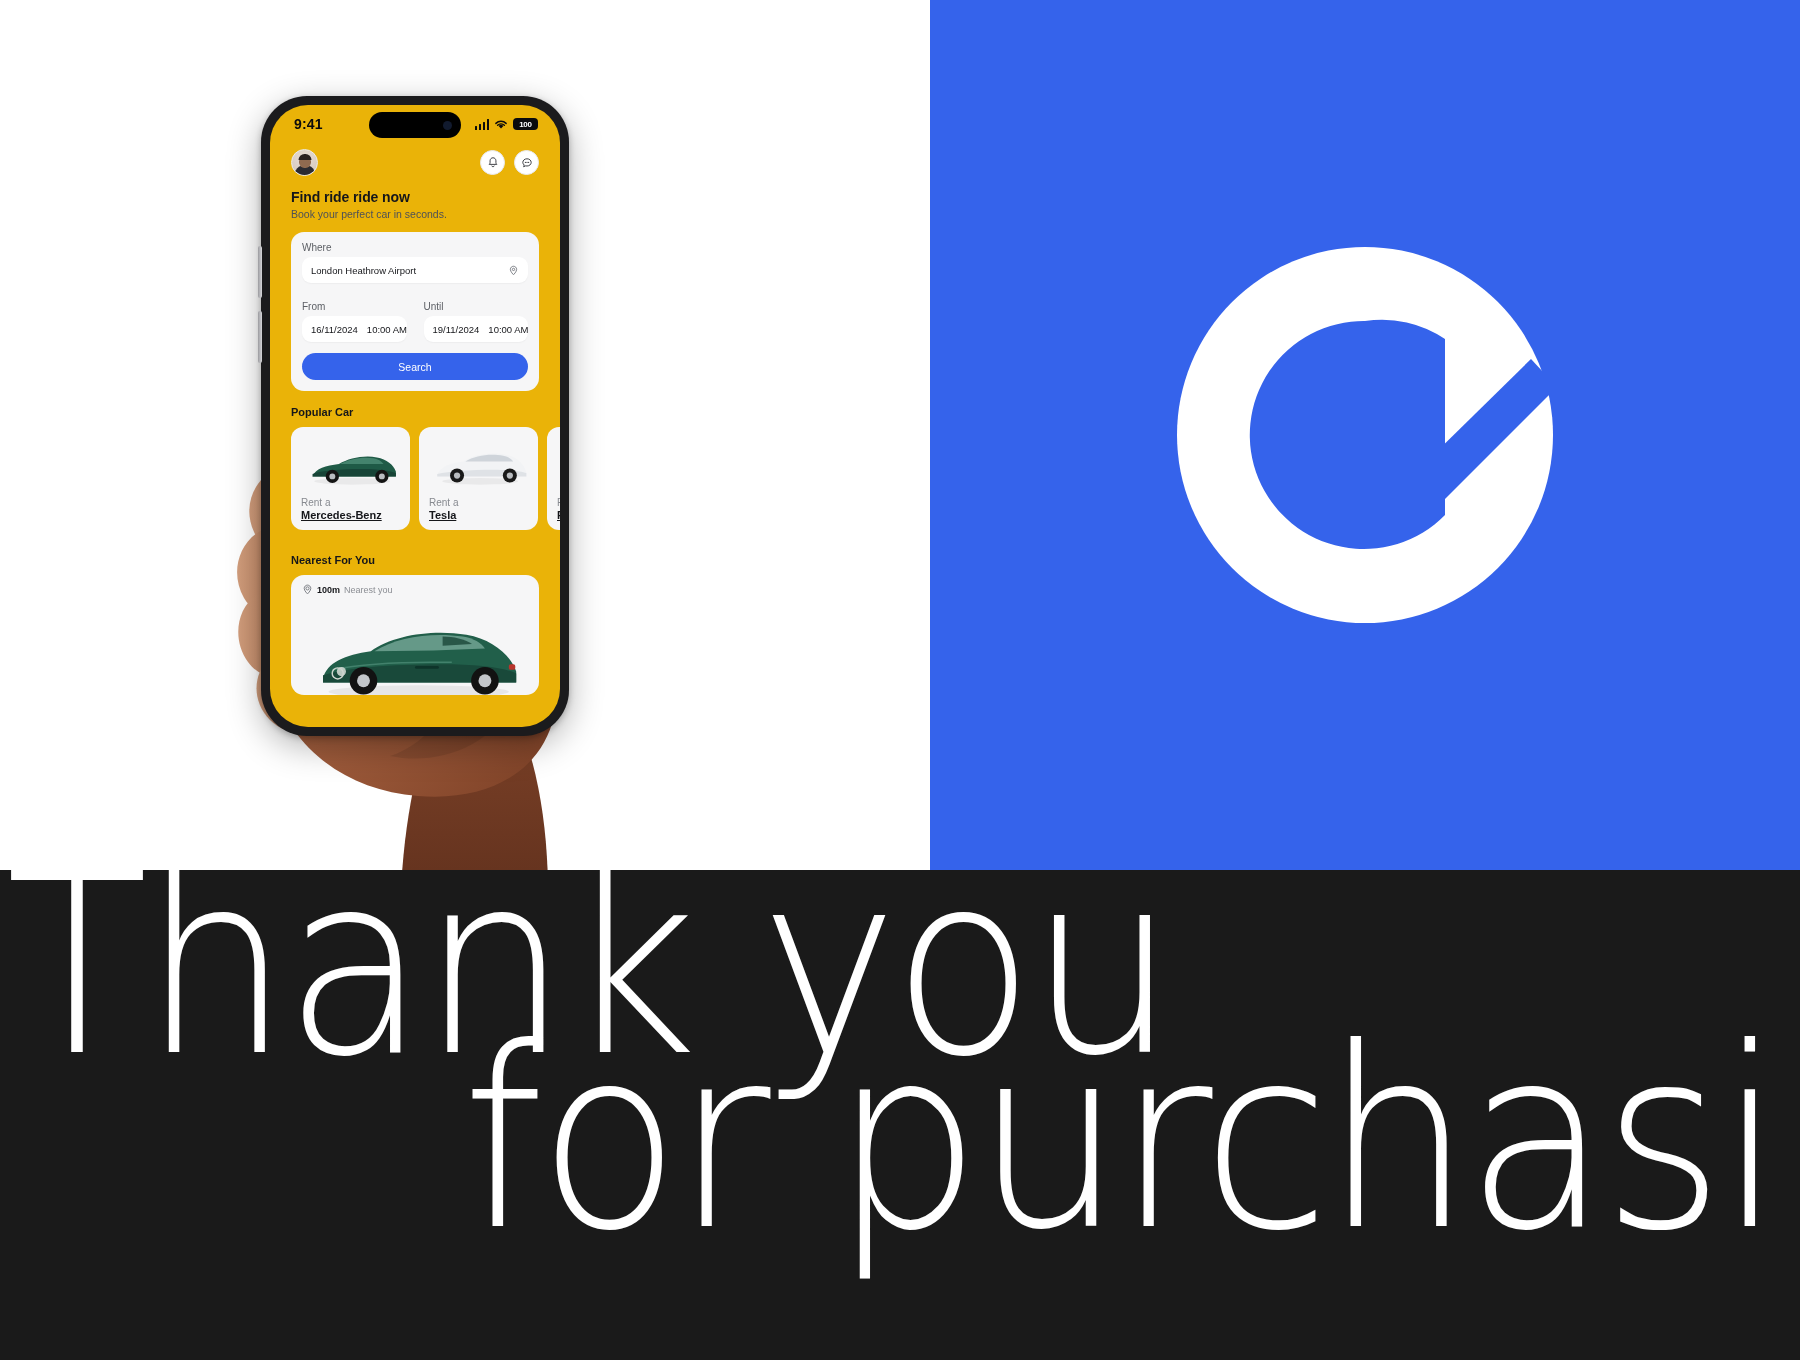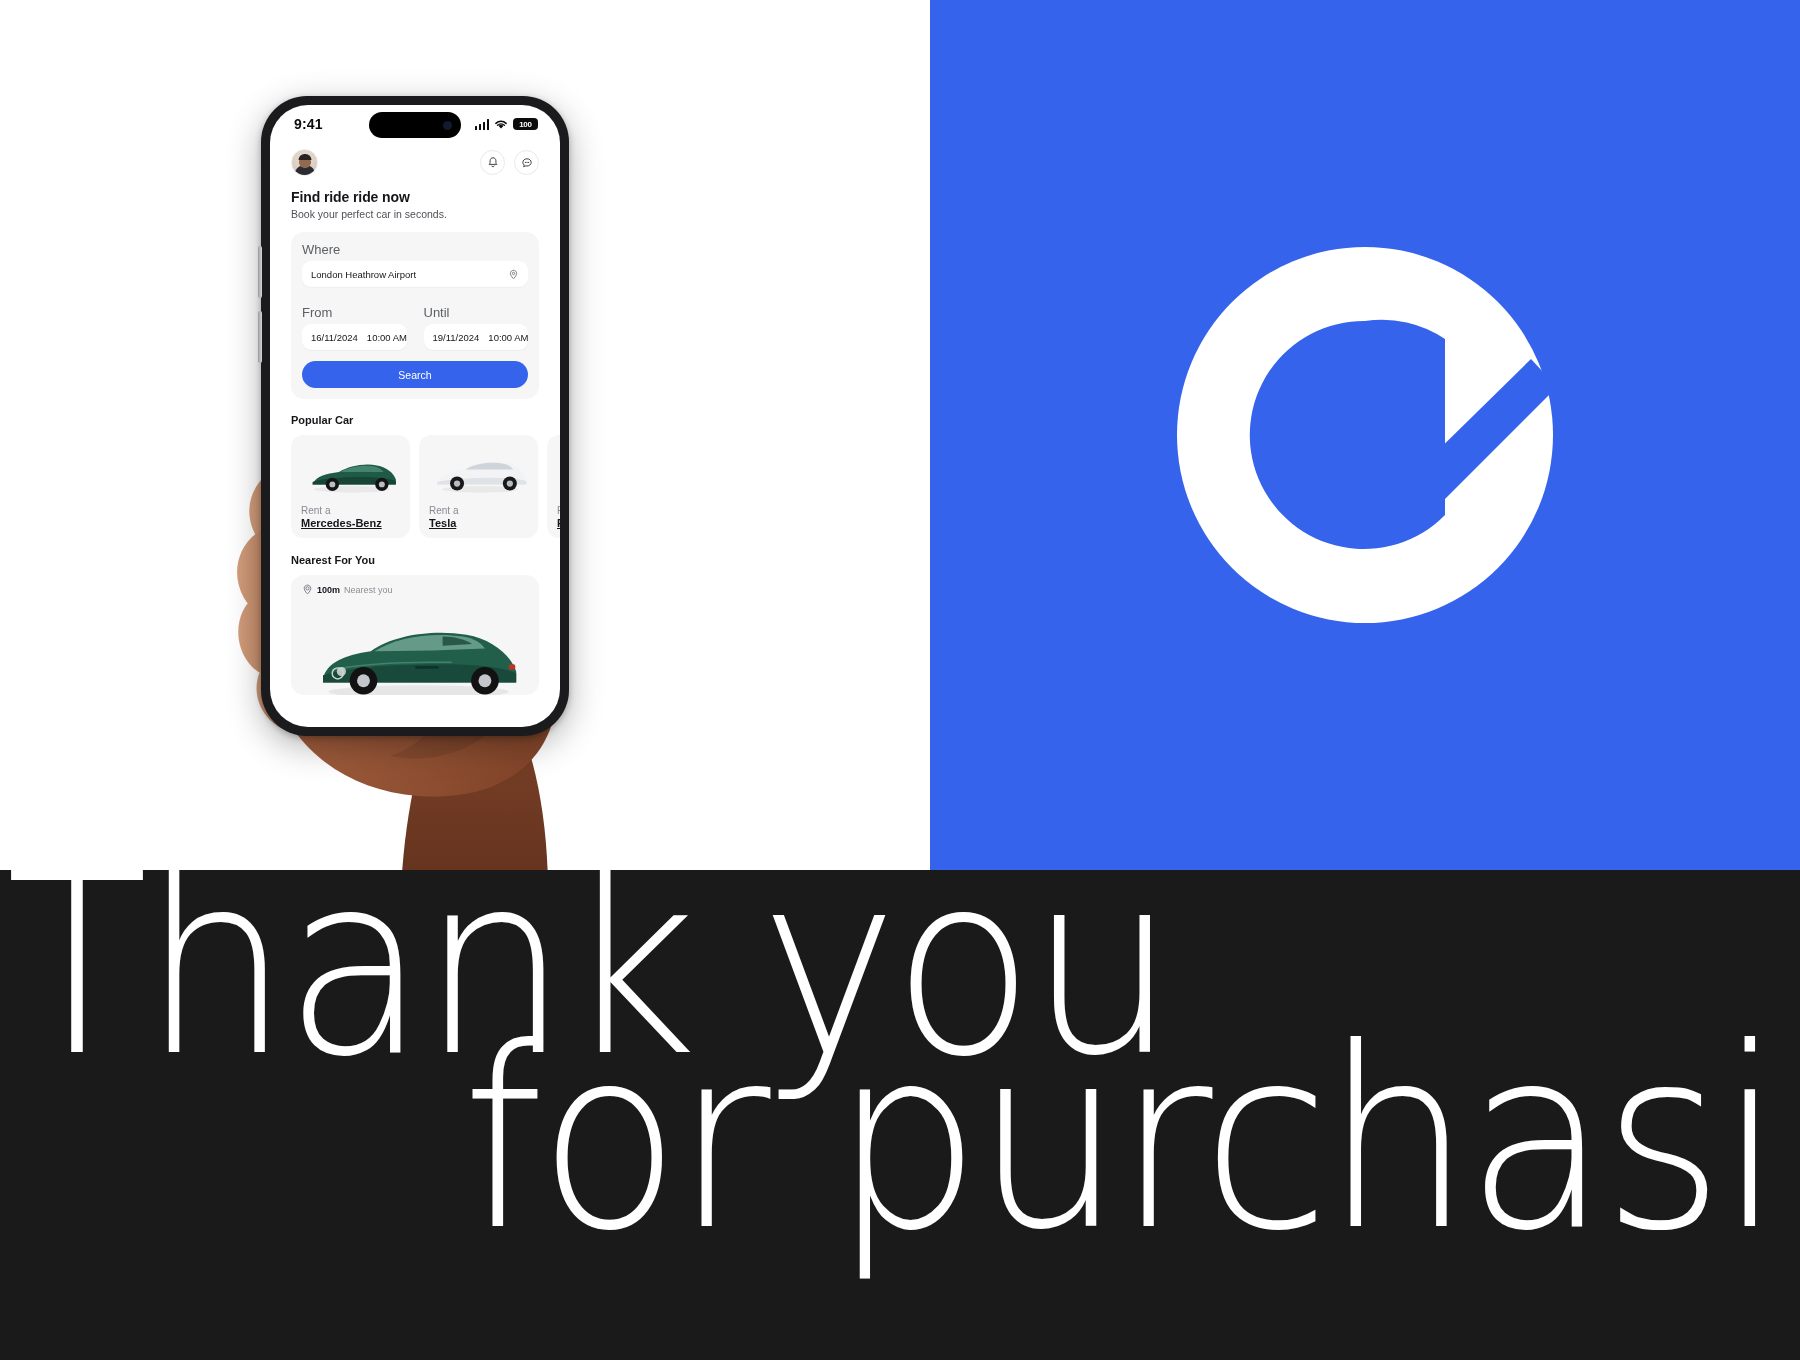--- a/index.html
+++ b/index.html
@@ -46,21 +46,21 @@
   #phone-rail-l {
     position:absolute; left:-3px; top:150px; width:4px; height:52px;
     background:linear-gradient(90deg,#9a9a9e,#d7d7db); border-radius:2px;
   }
   #phone-rail-l2 {
     position:absolute; left:-3px; top:215px; width:4px; height:52px;
     background:linear-gradient(90deg,#9a9a9e,#d7d7db); border-radius:2px;
   }
   #phone-screen {
     width:100%; height:100%;
-    background:#ffffff;
+    background:#eab308;
     border-radius:38px;
     overflow:hidden;
     position:relative;
   }
 
   
   .status-bar {
     height:38px; display:flex; align-items:center;
     justify-content:space-between; padding:0 22px 0 24px;
     position:relative;
@@ -116,21 +116,21 @@
   
   .sec { padding:0 21px; }
   .app-title { font-size:14px; font-weight:bold; color:#15161a; margin-top:13px; letter-spacing:-.1px;}
   .app-sub { font-size:10.5px; color:#4e5157; margin-top:3px; }
 
   
   .search-card {
     margin:12px 21px 0 21px; background:#f6f6f7;
     border-radius:13px; padding:10px 11px 11px 11px;
   }
-  .field-label { font-size:13px; color:#5d6066; margin-bottom:4px; }
+  .field-label { font-size:10px; color:#5d6066; margin-bottom:4px; }
   .field {
     background:#fff; border-radius:9px; height:26px;
     display:flex; align-items:center; padding:0 9px;
     font-size:9.5px; color:#15161a; justify-content:space-between;
     box-shadow:0 1px 1.5px rgba(0,0,0,.04);
   }
   .row2 { display:flex; gap:17px; margin-top:9px;align-items:center; }
   .row2 > div { flex:1; min-width:0; }
   .field.dt { justify-content:flex-start; gap:9px; }
   .field.dt span { white-space:nowrap; }
@@ -149,21 +149,21 @@
     overflow:hidden; width:100%;
   }
   .car-card {
     flex:0 0 auto; width:119px; background:#f6f6f7; border-radius:12px;
     padding:8px 10px 9px 10px;
   }
   .car-img { height:58px; position:relative; }
   .car-rent { font-size:10px; color:#878a90; margin-top:4px; }
   .car-name { font-size:11px; font-weight:bold; color:#15161a; margin-top:1px; white-space:nowrap;text-decoration:underline; }
 
-  #nearest-head { margin-top:16px; }
+  #nearest-head { margin-top:24px; }
   .nearest-card {
     margin:9px 21px 0 21px; background:#f6f6f7; border-radius:13px;
     padding:9px 11px 8px 11px; height:120px; overflow:hidden; position:relative;
   }
   .near-meta { display:flex; align-items:center; gap:4px; }
   .near-dist { font-size:9px; font-weight:bold; color:#15161a; }
   .near-lbl { font-size:9px; color:#8b8e94; }
 
   
   #bottom-band {

